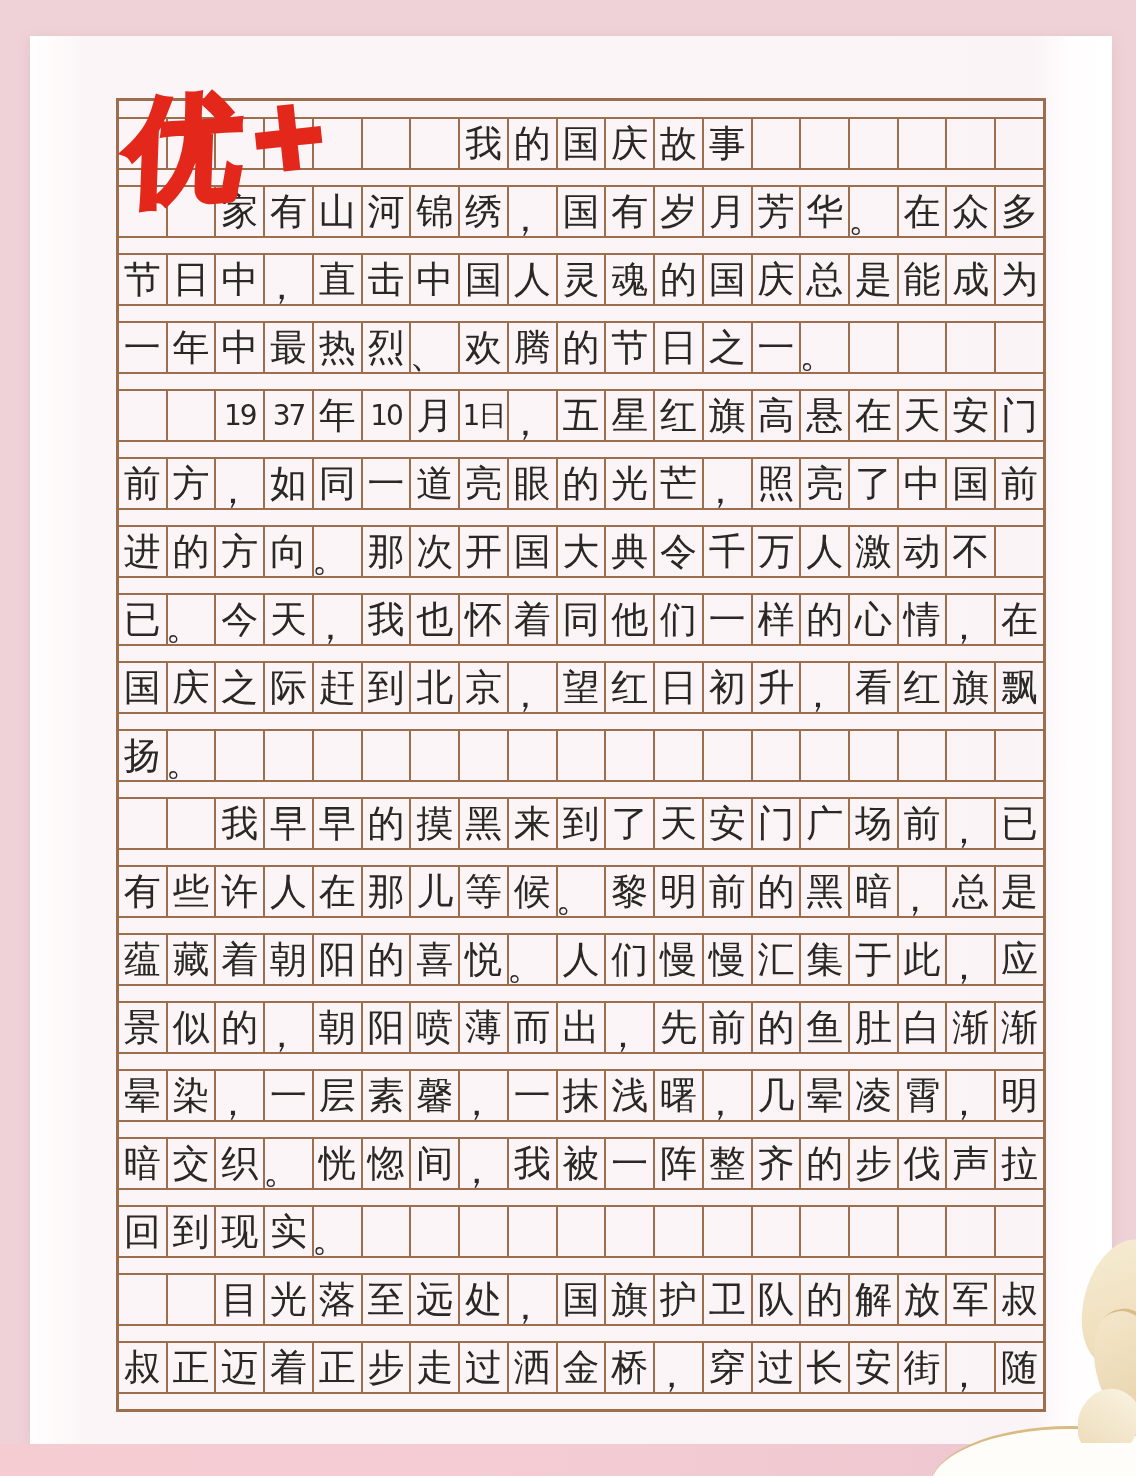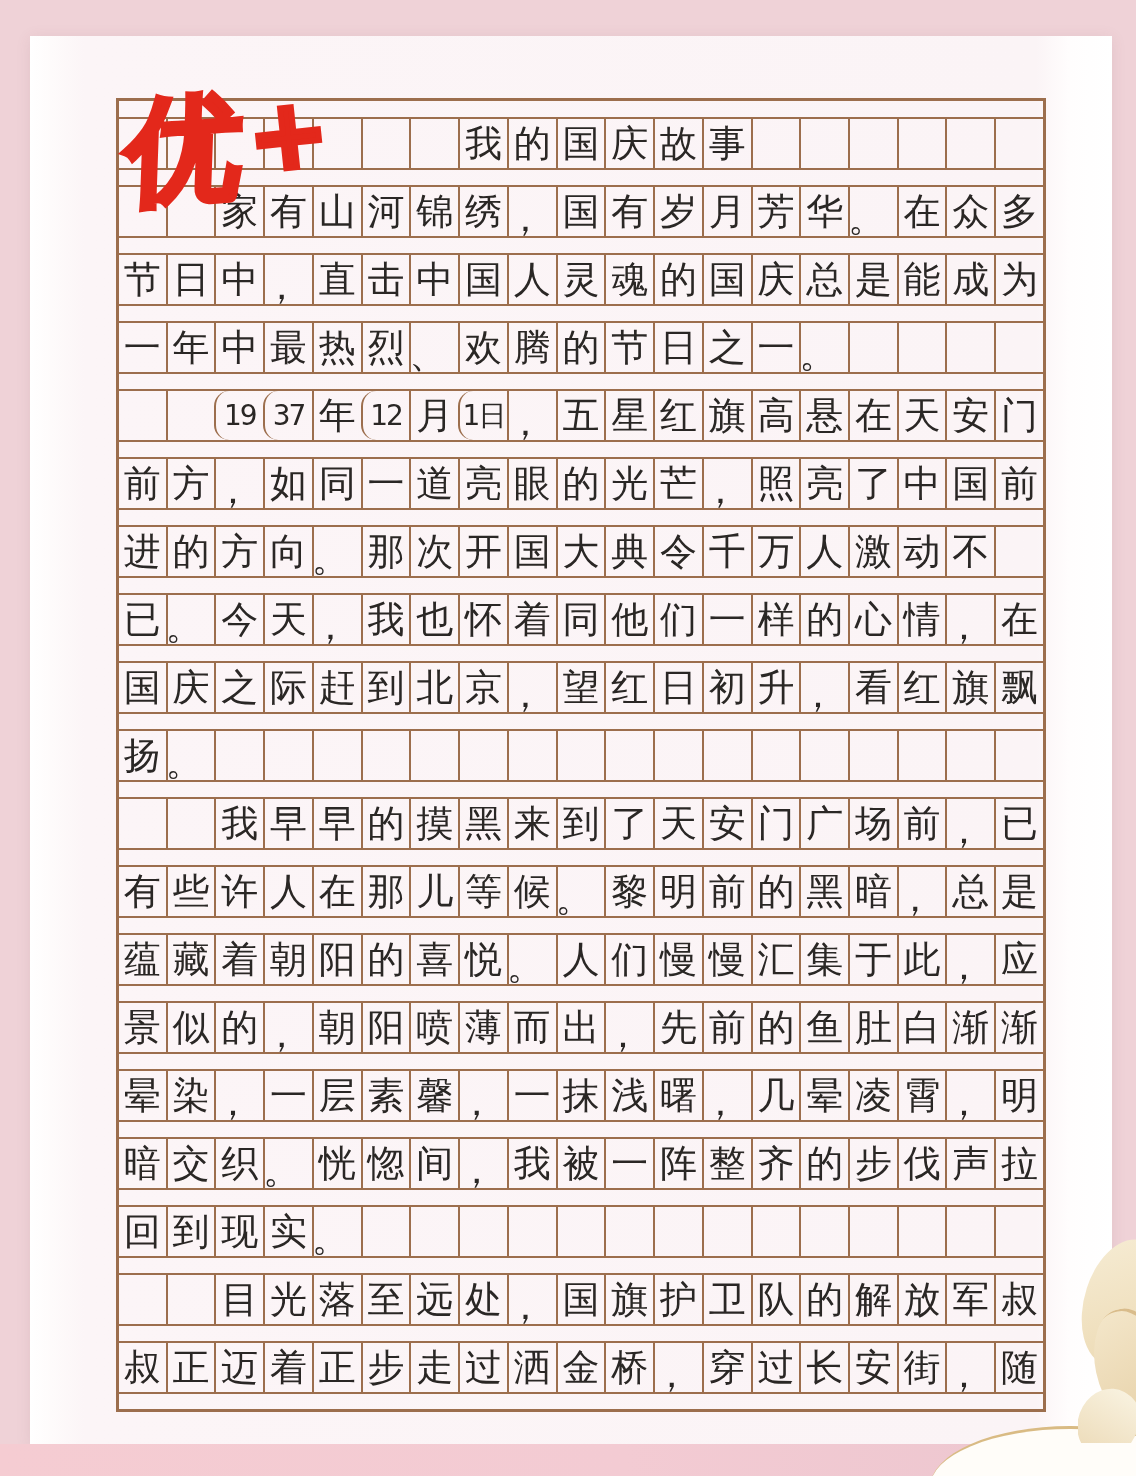--- a/index.html
+++ b/index.html
@@ -39,21 +39,21 @@
   }
   .cell{
     flex:1 0 0;min-width:0;
     border-left:2px solid #9c6e4d;
     display:flex;align-items:center;justify-content:center;
     font-size:37px;line-height:1;color:#2a2725;
     font-weight:500;
     overflow:visible;white-space:nowrap;
   }
   .cell:first-child{border-left:none;}
-  .cell.small{font-size:28px;letter-spacing:-2px;border-radius:15px;}
+  .cell.small{font-size:28px;letter-spacing:-2px;}
   .cell.punct > span{transform:translate(-7px,7px);display:block;}
   .cell > span{display:block;}
 
   
   .grade-you,.grade-plus{
     position:absolute;color:#e3281b;font-weight:bold;
     font-family:"DejaVu Serif", serif;
     z-index:9;user-select:none;
   }
   .grade-you{
@@ -358,21 +358,21 @@
           <div class="cell small">
             <span>19</span>
           </div>
           <div class="cell small">
             <span>37</span>
           </div>
           <div class="cell">
             <span>年</span>
           </div>
           <div class="cell small">
-            <span>12</span>
+            <span>10</span>
           </div>
           <div class="cell">
             <span>月</span>
           </div>
           <div class="cell small">
             <span>1日</span>
           </div>
           <div class="cell punct">
             <span>，</span>
           </div>

